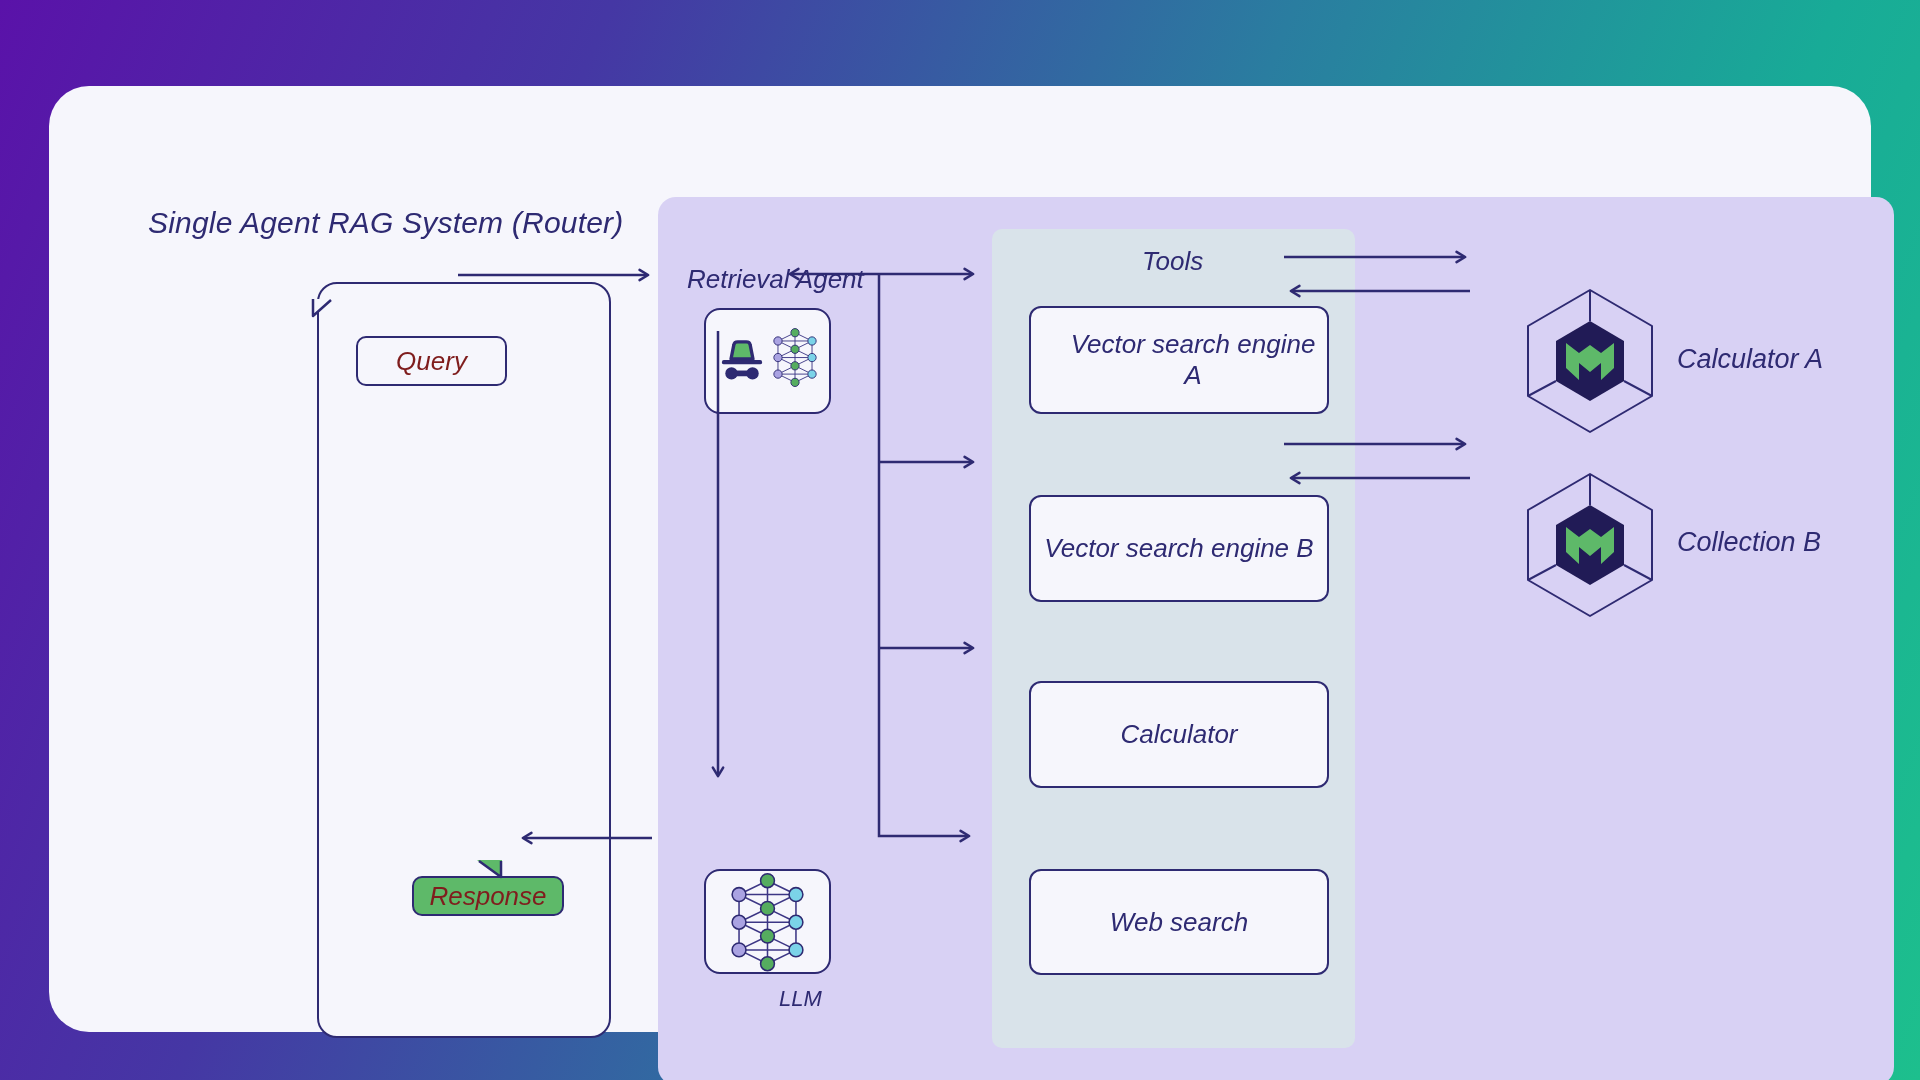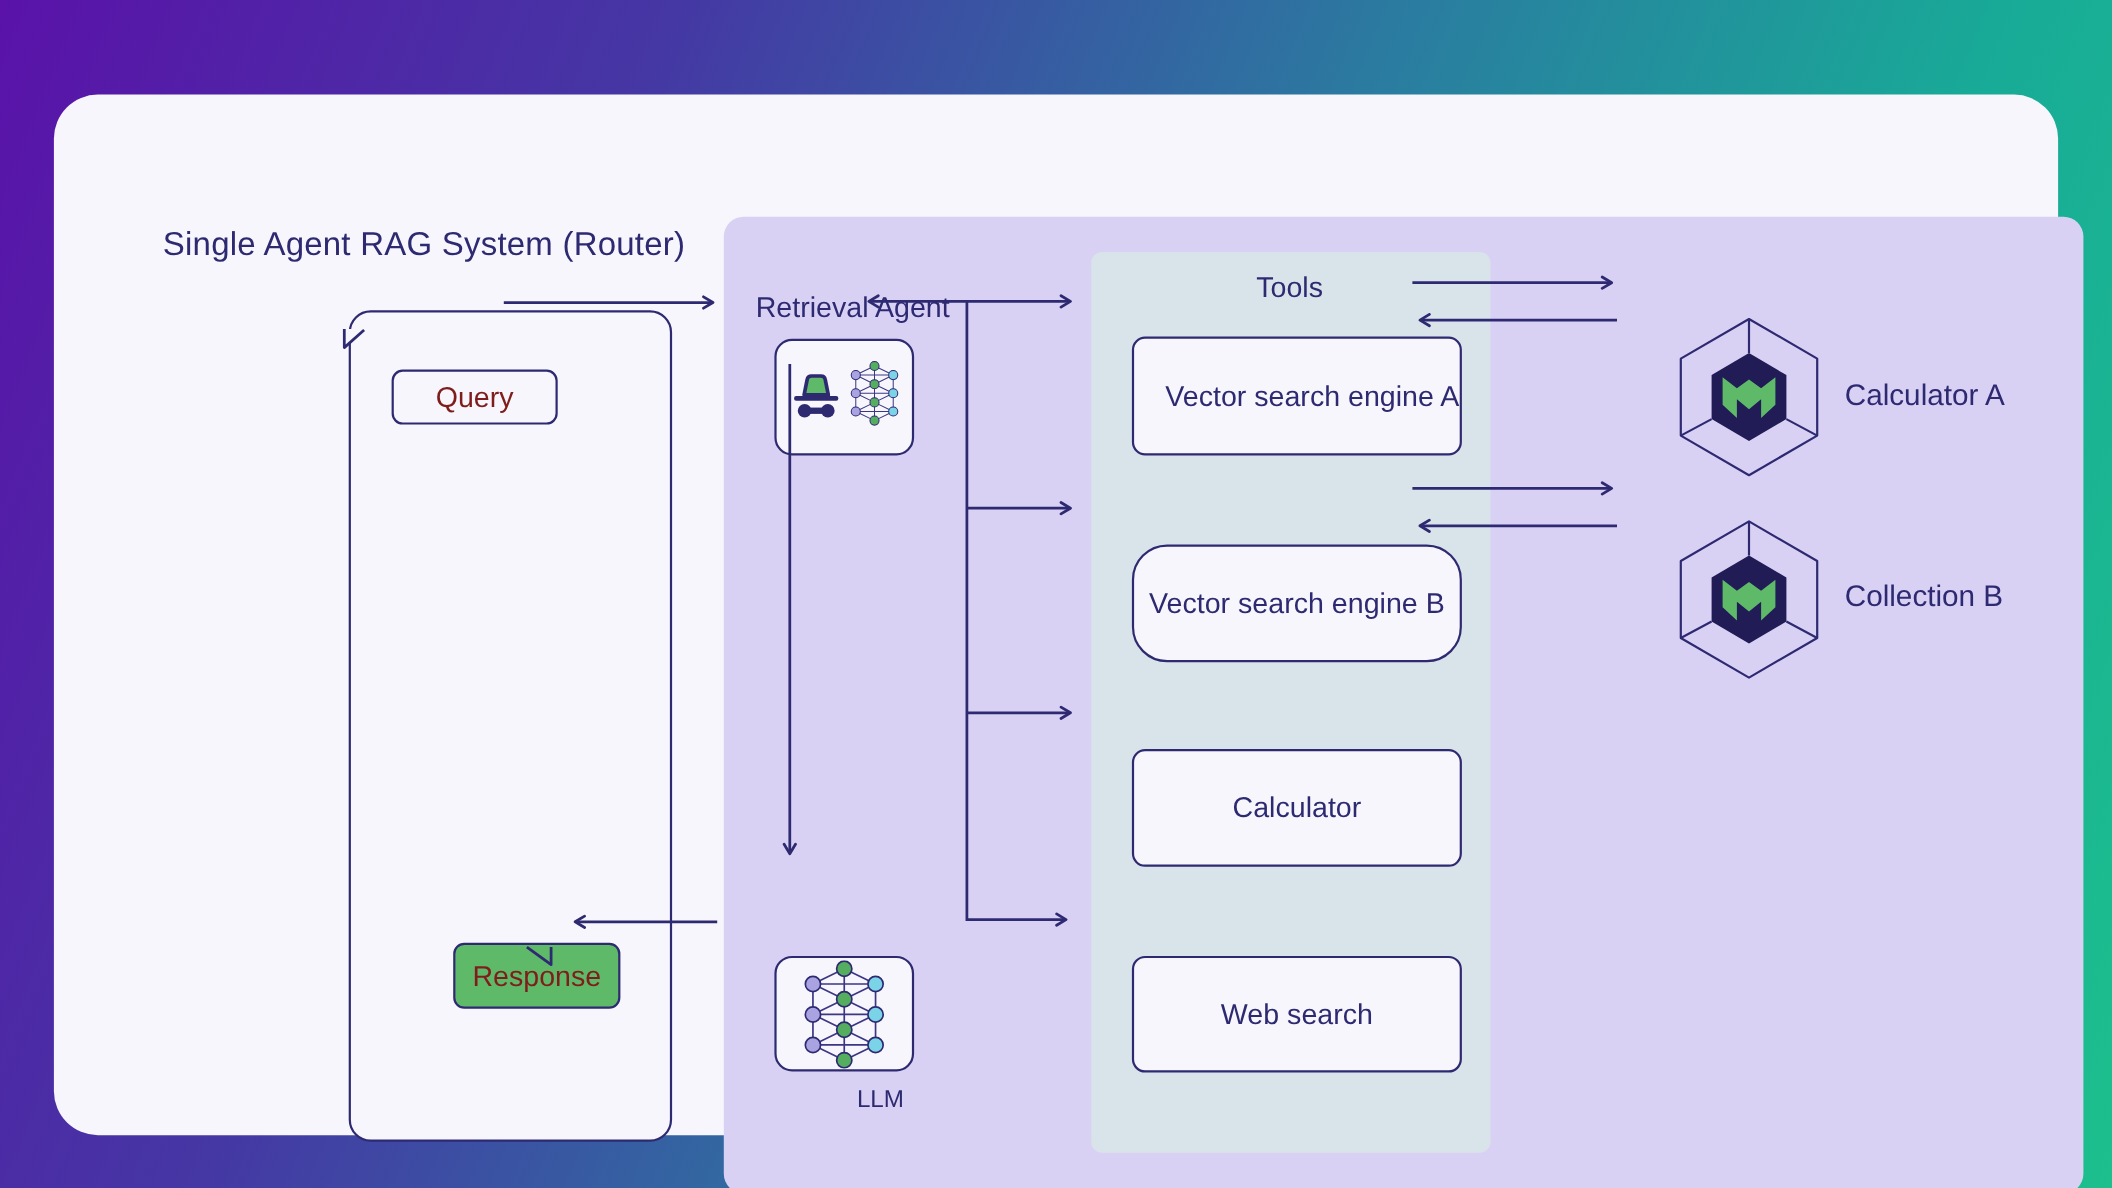--- a/index.html
+++ b/index.html
@@ -3,21 +3,21 @@
 <meta charset="utf-8">
 <style>
   html,body{margin:0;padding:0;background:#222;}
   .stage{
     position:relative;width:1920px;height:1080px;overflow:hidden;
     font-family:"Liberation Sans","DejaVu Sans",sans-serif;
     background:linear-gradient(112deg,#5a12a9 0%,#4537a4 26%,#2a7da0 55%,#18ab97 78%,#1dbf8d 100%);
   }
   .card{
     position:absolute;left:49px;top:86px;width:1822px;height:946px;
-    background:#f6f6fc;border-radius:40px;
+    background:#f6f6fc;border-radius:40px;font-style:italic;
   }
   .abs{position:absolute;}
   .title{
     position:absolute;left:99px;top:120px;font-size:30px;font-weight:500;
     color:#2e2a72;letter-spacing:0.2px;
   }
   .lavender-panel{
     position:absolute;left:609px;top:111px;width:1236px;height:888px;
     background:#d8d1f4;border-radius:18px;
   }
@@ -107,21 +107,21 @@
 
     <div class="section-label" style="left:638px;top:178px;">Retrieval Agent</div>
     <div class="section-label" style="left:1093px;top:160px;">Tools</div>
     <div class="section-label" style="left:690px;top:900px;font-size:22px;margin-left:40px;">LLM</div>
 
     <div class="container-box"></div>
 
     <div class="bubble" style="left:307px;top:250px;width:151px;height:50px;">
       <span>Query</span>
     </div>
-    <div class="bubble green" style="left:363px;top:771px;width:152px;height:60px;">
+    <div class="bubble green" style="left:363px;top:790px;width:152px;height:40px;">
       <span>Response</span>
     </div>
 
     <div class="icon-box" style="left:655px;top:222px;width:127px;height:106px;">
       <svg class="abs" style="left:12px;top:28px;" width="48" height="44" viewBox="0 0 100 92">
           <use href="#incognito"></use>
         </svg>
       <svg class="abs" style="left:66px;top:18px;" width="46" height="60" viewBox="0 0 100 130">
           <use href="#nn-graph"></use>
         </svg>
@@ -129,21 +129,21 @@
 
     <div class="icon-box" style="left:655px;top:783px;width:127px;height:105px;">
       <svg class="abs" style="left:22px;top:2px;" width="79" height="100" viewBox="0 0 100 130">
           <use href="#nn-graph"></use>
         </svg>
     </div>
 
     <div class="tool-box" style="top:220px;height:108px;padding-left:28px;">
       <span>Vector search engine A</span>
     </div>
-    <div class="tool-box" style="top:409px;border-radius:32px;">
+    <div class="tool-box" style="top:409px;">
       <span>Vector search engine B</span>
     </div>
     <div class="tool-box" style="top:783px;height:106px;">
       <span>Web search</span>
     </div>
     <div class="tool-box" style="top:595px;">
       <span>Calculator</span>
     </div>
 
     <svg class="abs" style="left:1475px;top:202px;" width="132" height="146" viewBox="0 0 132 146">

